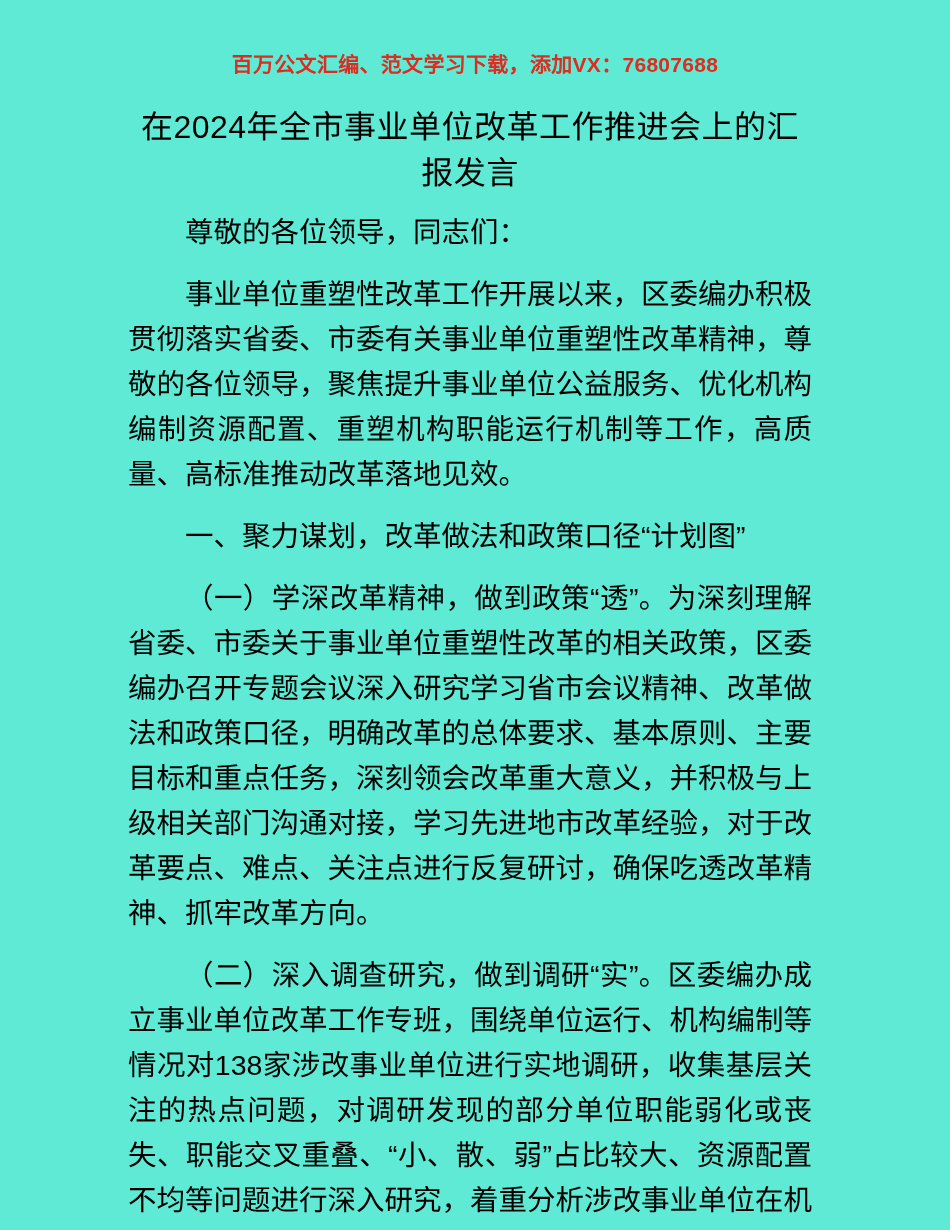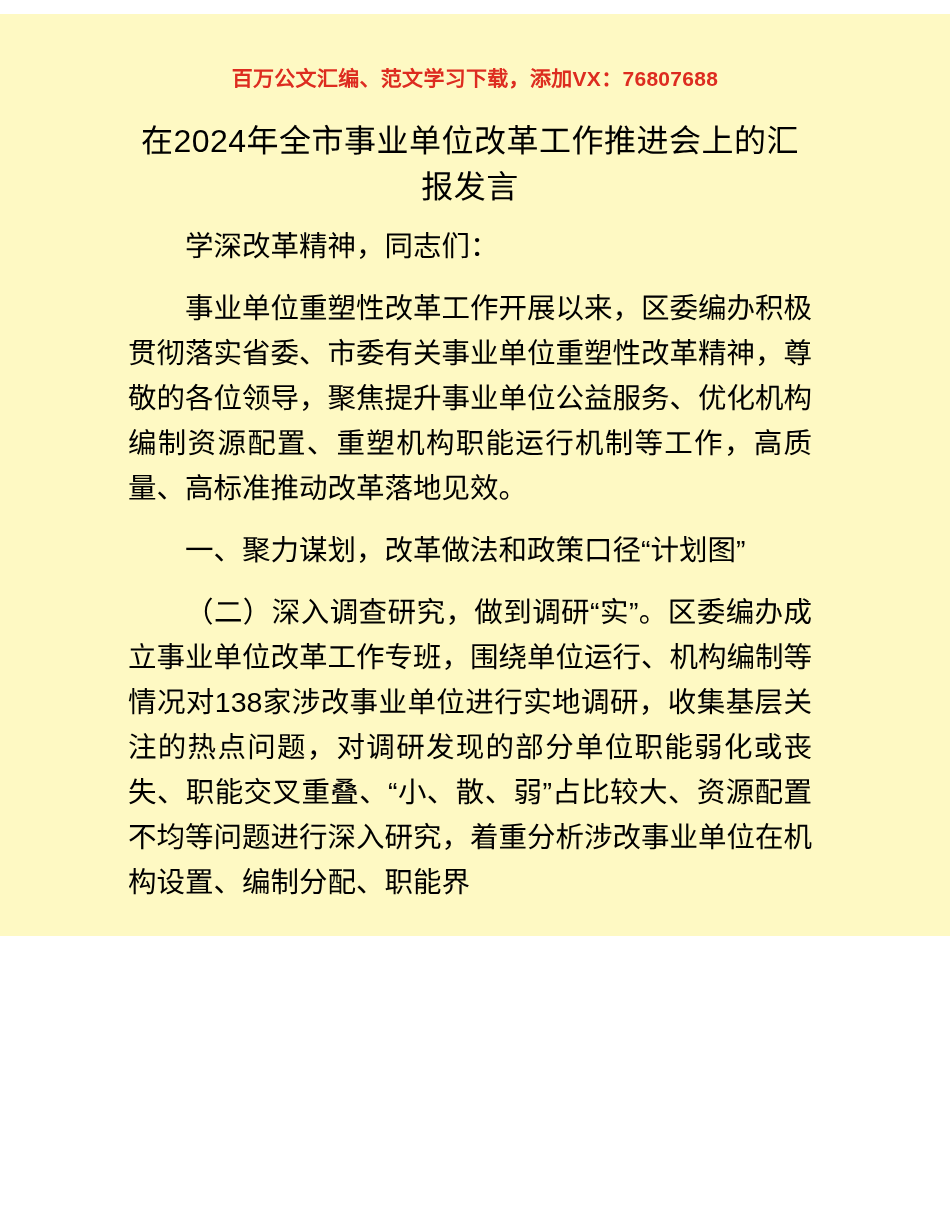--- a/index.html
+++ b/index.html
@@ -9,23 +9,23 @@
     background: #ffffff;
   }
   body {
     font-family: "Liberation Sans", "DejaVu Sans", sans-serif;
     color: #000000;
     -webkit-font-smoothing: antialiased;
   }
   .page {
     position: relative;
     width: 950px;
-    height: 922px;
-    margin: 14px auto;
-    background: #fef9c3;
+    height: 1230px;
+    margin: 0 auto;
+    background: #5eead4;
     overflow: hidden;
     box-sizing: border-box;
   }
 
   
   .promo-banner {
     position: absolute;
     left: 0;
     top: 52px;
     width: 950px;
@@ -81,23 +81,24 @@
 <body>
 
 <div class="page">
 
   <div class="promo-banner">百万公文汇编、范文学习下载，添加VX：76807688</div>
 
   <div class="doc-body">
 
     <h1 class="doc-title">在2024年全市事业单位改革工作推进会上的汇报发言</h1>
 
-    <p class="para">学深改革精神，同志们：</p>
+    <p class="para">尊敬的各位领导，同志们：</p>
 
     <p class="para">事业单位重塑性改革工作开展以来，区委编办积极贯彻落实省委、市委有关事业单位重塑性改革精神，尊敬的各位领导，聚焦提升事业单位公益服务、优化机构编制资源配置、重塑机构职能运行机制等工作，高质量、高标准推动改革落地见效。</p>
 
     <p class="para heading-level-1">一、聚力谋划，改革做法和政策口径“计划图”</p>
 
+    <p class="para">（一）学深改革精神，做到政策“透”。为深刻理解省委、市委关于事业单位重塑性改革的相关政策，区委编办召开专题会议深入研究学习省市会议精神、改革做法和政策口径，明确改革的总体要求、基本原则、主要目标和重点任务，深刻领会改革重大意义，并积极与上级相关部门沟通对接，学习先进地市改革经验，对于改革要点、难点、关注点进行反复研讨，确保吃透改革精神、抓牢改革方向。</p>
 
     <p class="para">（二）深入调查研究，做到调研“实”。区委编办成立事业单位改革工作专班，围绕单位运行、机构编制等情况对138家涉改事业单位进行实地调研，收集基层关注的热点问题，对调研发现的部分单位职能弱化或丧失、职能交叉重叠、“小、散、弱”占比较大、资源配置不均等问题进行深入研究，着重分析涉改事业单位在机构设置、编制分配、职能界</p>
 
   </div>
 </div>
 
 </body></html>

